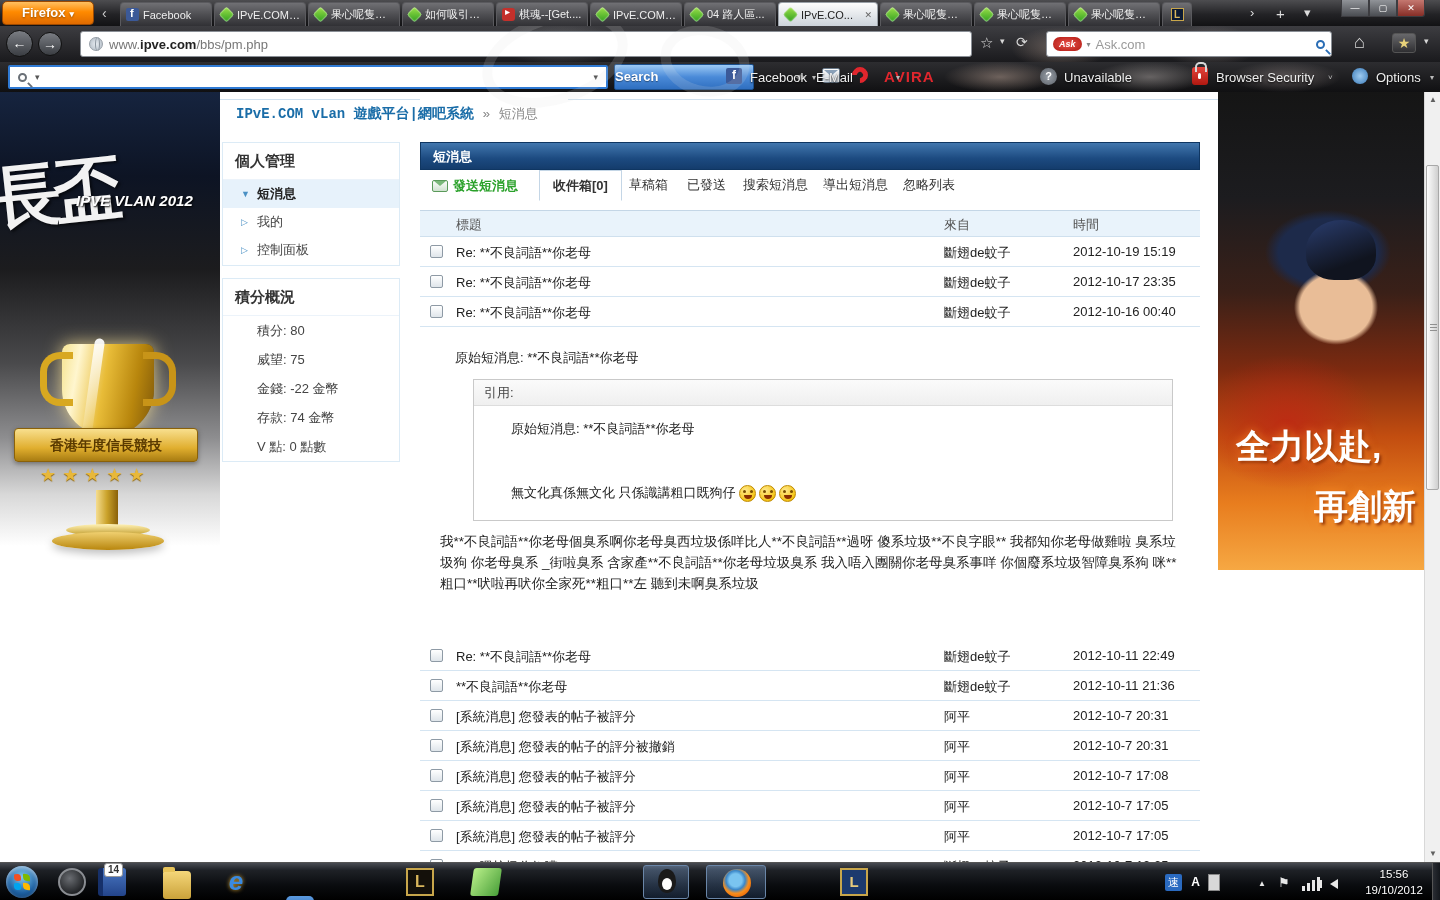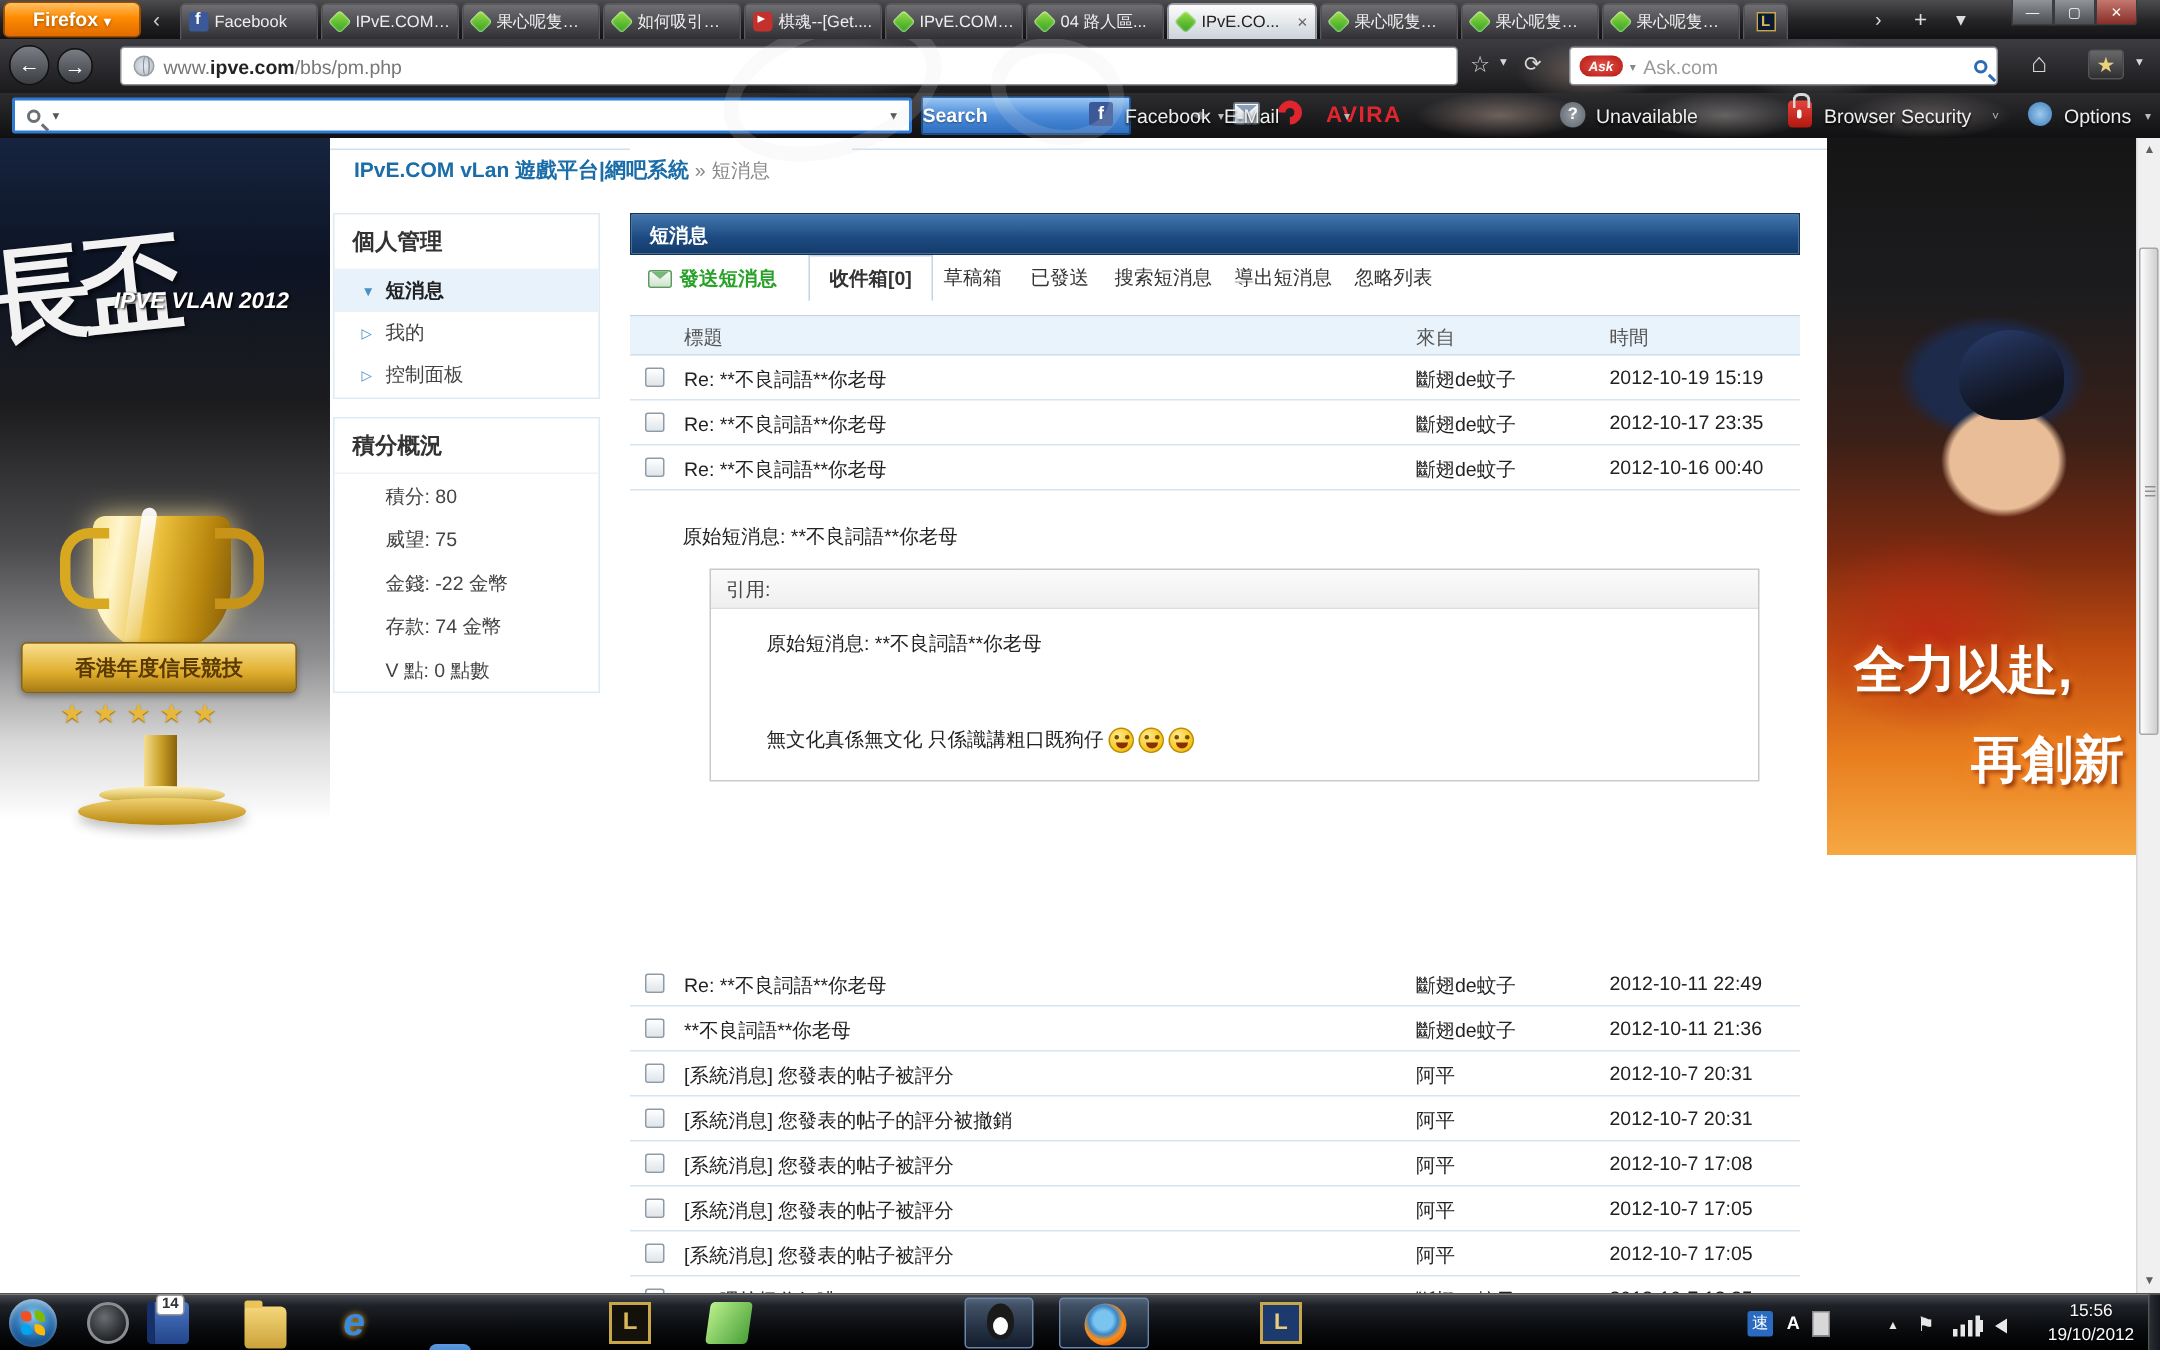--- a/index.html
+++ b/index.html
@@ -94,21 +94,21 @@
   .fb-chip{position:absolute;left:726px;top:6px;width:16px;height:16px;background:#3b5998;border-radius:2px;color:#fff;font-weight:bold;font-size:12px;text-align:center;line-height:15px;}
   .mail-chip{position:absolute;left:822px;top:6px;width:18px;height:15px;background:linear-gradient(#fdfdfd,#cdd6e0);border:1px solid #6a7a8a;border-radius:2px;}
   .mail-chip::after{content:"";position:absolute;left:1px;top:1px;border-left:7px solid transparent;border-right:7px solid transparent;border-top:6px solid #8aa0b8;}
   .paw-ico{position:absolute;left:1352px;top:6px;width:16px;height:16px;border-radius:50%;background:radial-gradient(#9ecbf0,#3a7ab8);}
   .art-swirl{position:absolute;z-index:21;pointer-events:none;border:10px solid rgba(225,225,225,.16);border-radius:50%;}
 
   
   #page{position:absolute;left:0;top:92px;width:1424px;height:770px;background:#fff;overflow:hidden;z-index:5;}
   .page-topline{position:absolute;left:0;top:7px;width:1424px;height:1px;background:#cfe0ee;}
   .page-notch{position:absolute;left:420px;top:5px;width:148px;height:5px;background:#fff;}
-  .breadcrumb{position:absolute;left:236px;top:13px;font-size:14px;}
+  .breadcrumb{position:absolute;left:236px;top:13px;font-size:14px;font-family:Liberation Mono, monospace;}
   .breadcrumb .site{color:#1a6da8;font-weight:bold;}
   .breadcrumb .sep,.breadcrumb .cur{color:#888;font-size:13px;}
 
   
   .banner-left{position:absolute;left:0;top:0;width:220px;height:468px;overflow:hidden;
     background:linear-gradient(180deg,#16243f 0%,#0d1424 18%,#1c1c1e 38%,#4a4a4c 58%,#8e8e90 74%,#d8d8d8 86%,#fff 97%);}
   .callig{position:absolute;left:-8px;top:56px;color:#f2f2f2;font-size:68px;font-weight:bold;transform:rotate(-6deg);
     text-shadow:2px 2px 3px rgba(0,0,0,.6);letter-spacing:-6px;}
   .event-txt{position:absolute;left:76px;top:100px;color:#fff;font-weight:bold;font-style:italic;font-size:15px;text-shadow:1px 1px 2px #000;}
   .cup{position:absolute;left:62px;top:252px;width:92px;height:92px;border-radius:8px 8px 46px 46px;
@@ -437,20 +437,21 @@
         <div class="quote-box">
           <div class="quote-head">引用:</div>
           <div class="q1">原始短消息: **不良詞語**你老母</div>
           <div class="q2">
             <span>無文化真係無文化 只係識講粗口既狗仔</span>
             <span class="emo"></span>
             <span class="emo"></span>
             <span class="emo"></span>
           </div>
         </div>
+        <div class="msg-body">我**不良詞語**你老母個臭系啊你老母臭西垃圾係咩比人**不良詞語**過呀 傻系垃圾**不良字眼** 我都知你老母做雞啦 臭系垃圾狗 你老母臭系 _街啦臭系 含家產**不良詞語**你老母垃圾臭系 我入唔入團關你老母臭系事咩 你個廢系垃圾智障臭系狗 咪**粗口**吠啦再吠你全家死**粗口**左 聽到未啊臭系垃圾</div>
       </div>
 
       <div class="mrow">
         <span class="cb"></span>
         <span class="t">Re: **不良詞語**你老母</span>
         <span class="f">斷翅de蚊子</span>
         <span class="d">2012-10-11 22:49</span>
       </div>
       <div class="mrow">
         <span class="cb"></span>

